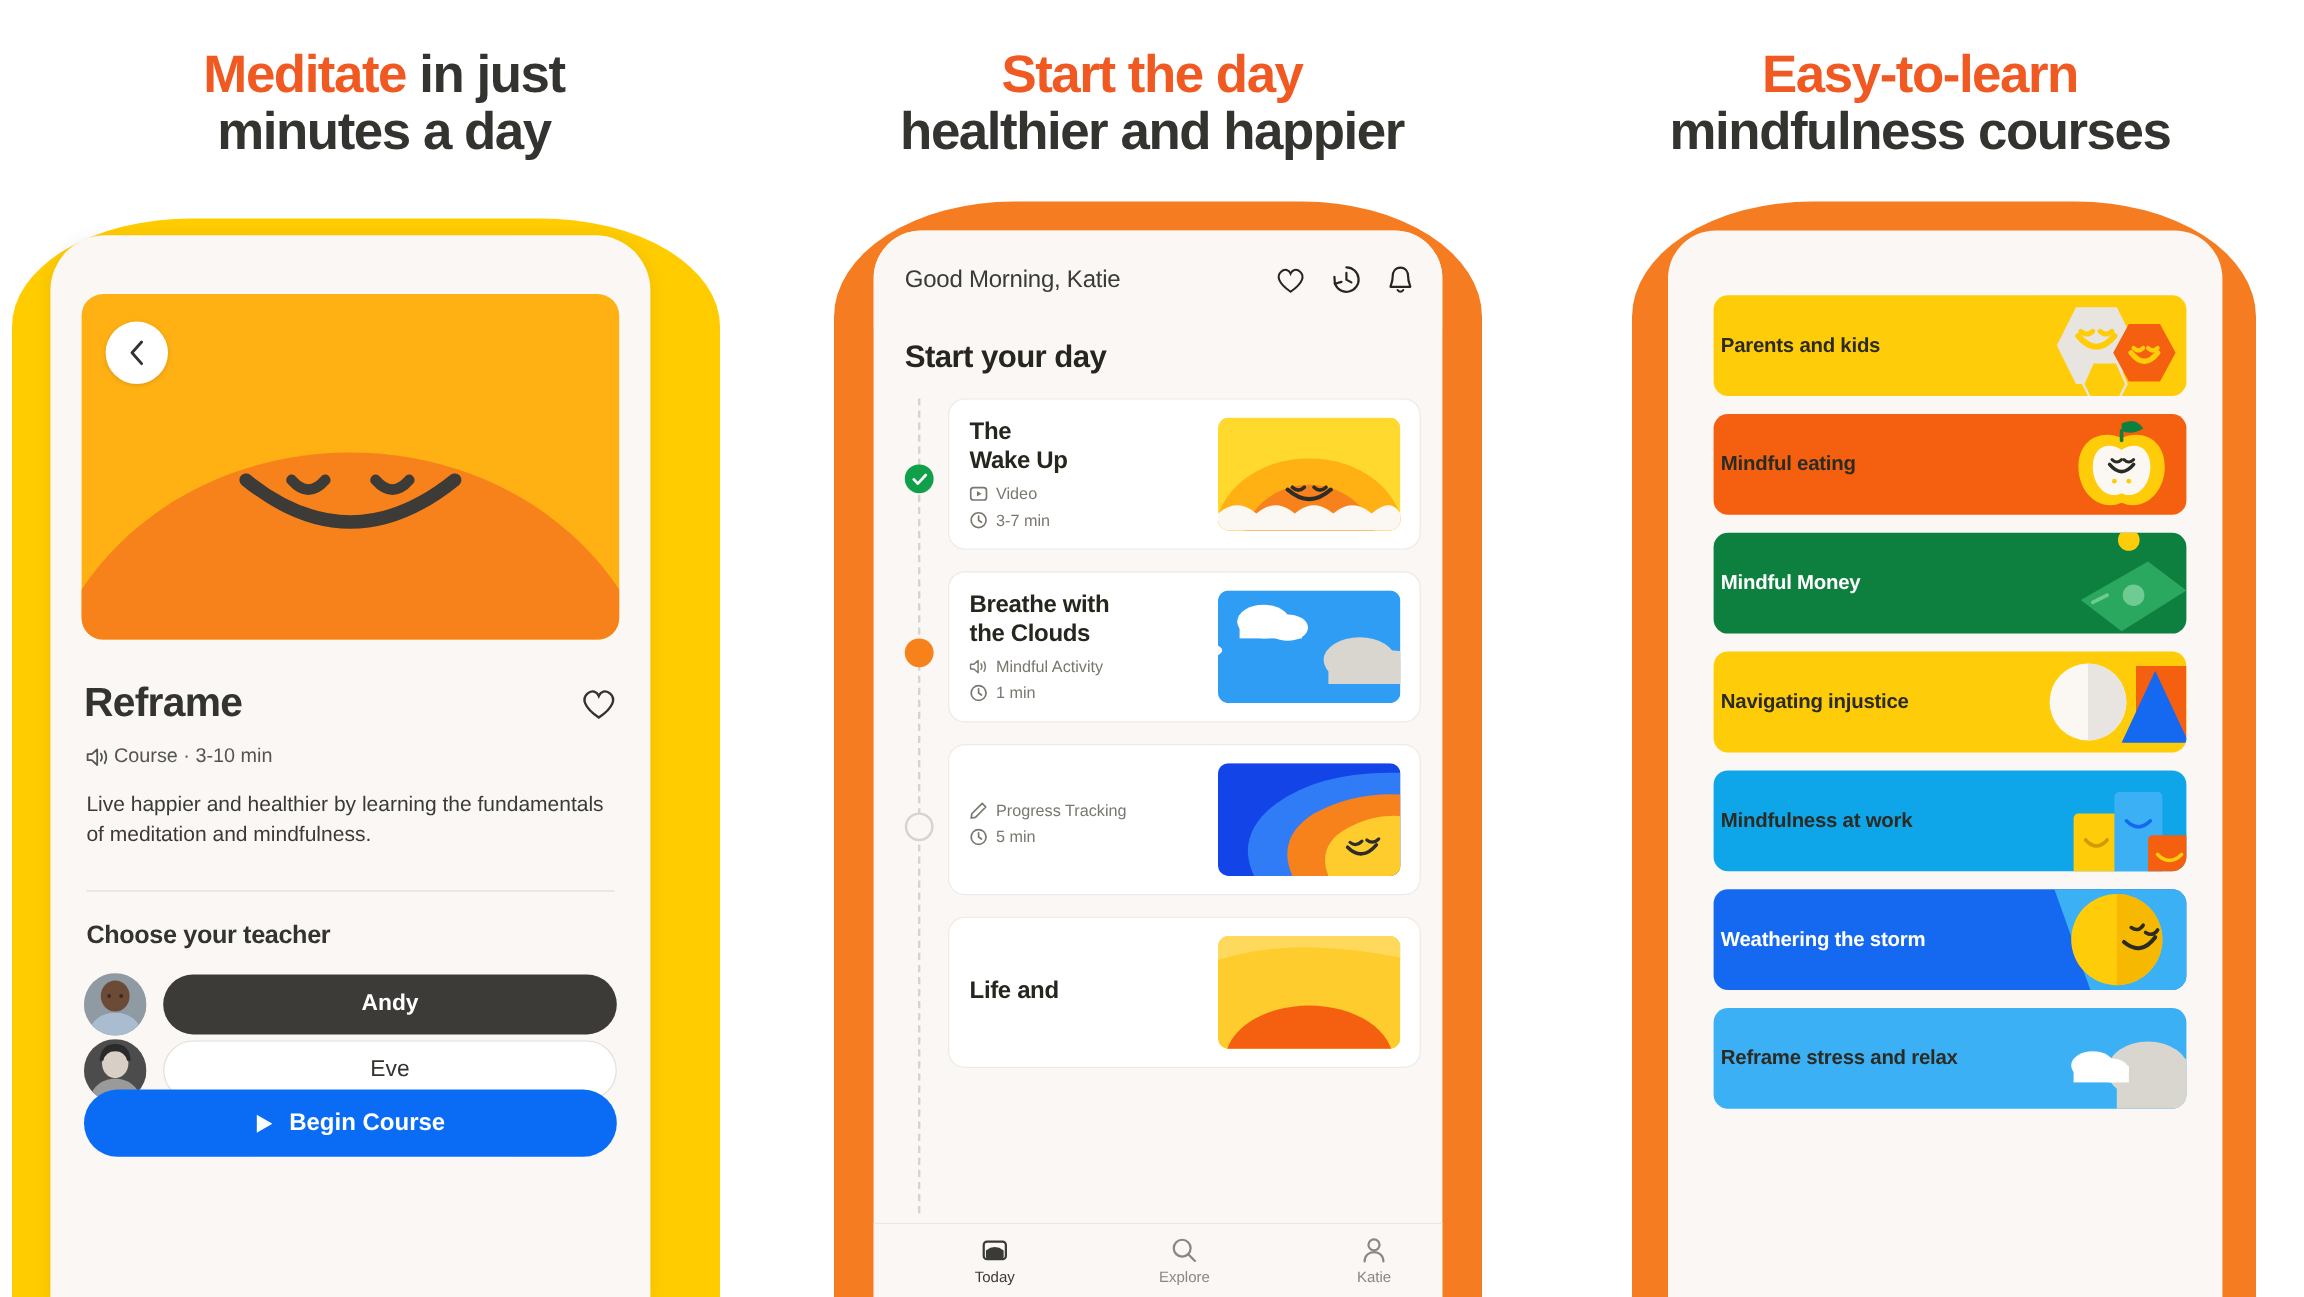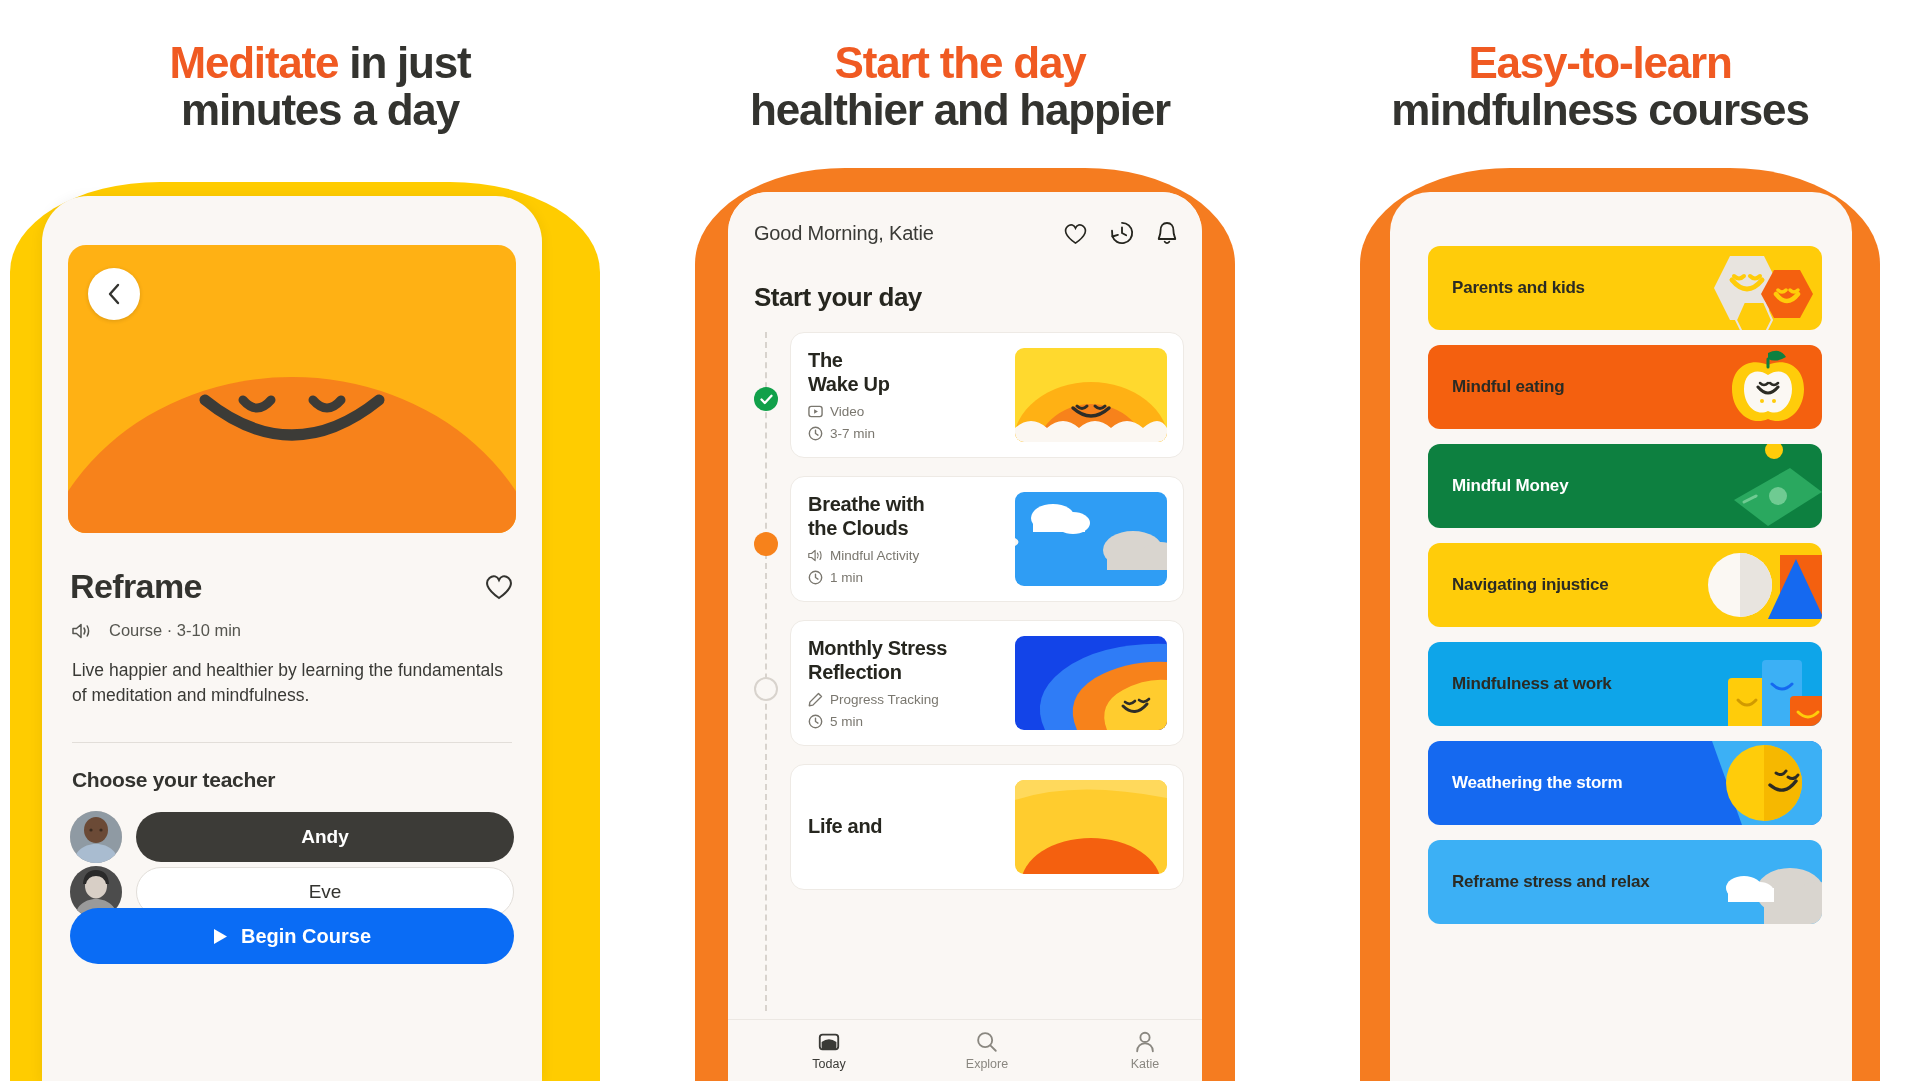--- a/index.html
+++ b/index.html
@@ -68,21 +68,21 @@
     box-shadow: 0 1px 4px rgba(0,0,0,.14);
     cursor: pointer;
   }
   .course-title-row {
     position: absolute; left: 28px; right: 28px; top: 371px;
     display: flex; align-items: center; justify-content: space-between;
   }
   .course-title { font-size: 34px; font-weight: 700; color: #33332f; letter-spacing: -.6px; }
   .meta-row {
     position: absolute; left: 30px; top: 425px;
-    display: flex; align-items: center; gap: 18px;
+    display: flex; align-items: center; gap: 4px;
     font-size: 16.5px; color: #55554f;
   }
   .desc {
     position: absolute; left: 30px; right: 34px; top: 462px;
     font-size: 17.5px; line-height: 1.42; color: #3a3a36;
   }
   .divider { position: absolute; left: 30px; right: 30px; top: 546px; height: 1px; background: #e2ded9; }
   .teacher-h {
     position: absolute; left: 30px; top: 572px;
     font-size: 21px; font-weight: 700; color: #33332f; letter-spacing: -.3px;
@@ -170,21 +170,21 @@
   .p3-phone {
     position: absolute; top: 192px; left: 110px;
     width: 462px; height: 889px;
     background: #faf7f4;
     border-radius: 40px 40px 0 0;
     overflow: hidden;
   }
   .clist { position: absolute; left: 38px; right: 30px; top: 54px; }
   .ccard {
     position: relative; height: 84px; border-radius: 12px; margin-bottom: 15px;
-    display: flex; align-items: center; padding-left: 24px; overflow: hidden;
+    display: flex; align-items: center; padding-left: 6px; overflow: hidden;
     cursor: pointer;
   }
   .cc-label { font-size: 17px; font-weight: 700; letter-spacing: -.2px; z-index: 2; }
   .cc-art { position: absolute; right: 0; top: 0; bottom: 0; width: 150px; }
 
   svg { display: block; overflow: visible; }
 </style>
 </head>
 <body>
 
@@ -376,21 +376,20 @@
               <ellipse cx="118" cy="58" rx="30" ry="19" fill="#d9d5cf"></ellipse>
               <ellipse cx="146" cy="64" rx="20" ry="14" fill="#d9d5cf"></ellipse>
               <rect x="92" y="58" width="70" height="20" fill="#d9d5cf"></rect>
               <path d="M0 46 Q7 50 0 54 Z" fill="#fbf7f2"></path>
             </svg>
           </div>
         </div>
 
         <div class="tcard">
           <div class="tc-text">
-            <div class="tc-title">Monthly Stress<br>Reflection</div>
             <div class="tc-meta">
               <svg width="15" height="15" viewBox="0 0 16 16">
                 <path d="M11.2 1.6 L14.4 4.8 L5.2 14 L1.4 14.6 L2 10.8 Z" fill="none" stroke="#7a776f" stroke-width="1.5" stroke-linejoin="round"></path>
               </svg>
               <span>Progress Tracking</span>
             </div>
             <div class="tc-meta">
               <svg width="15" height="15" viewBox="0 0 16 16">
                 <circle cx="8" cy="8" r="6.6" fill="none" stroke="#7a776f" stroke-width="1.5"></circle>
                 <path d="M8 4.4 V8 L10.6 9.8" fill="none" stroke="#7a776f" stroke-width="1.5" stroke-linecap="round"></path>

